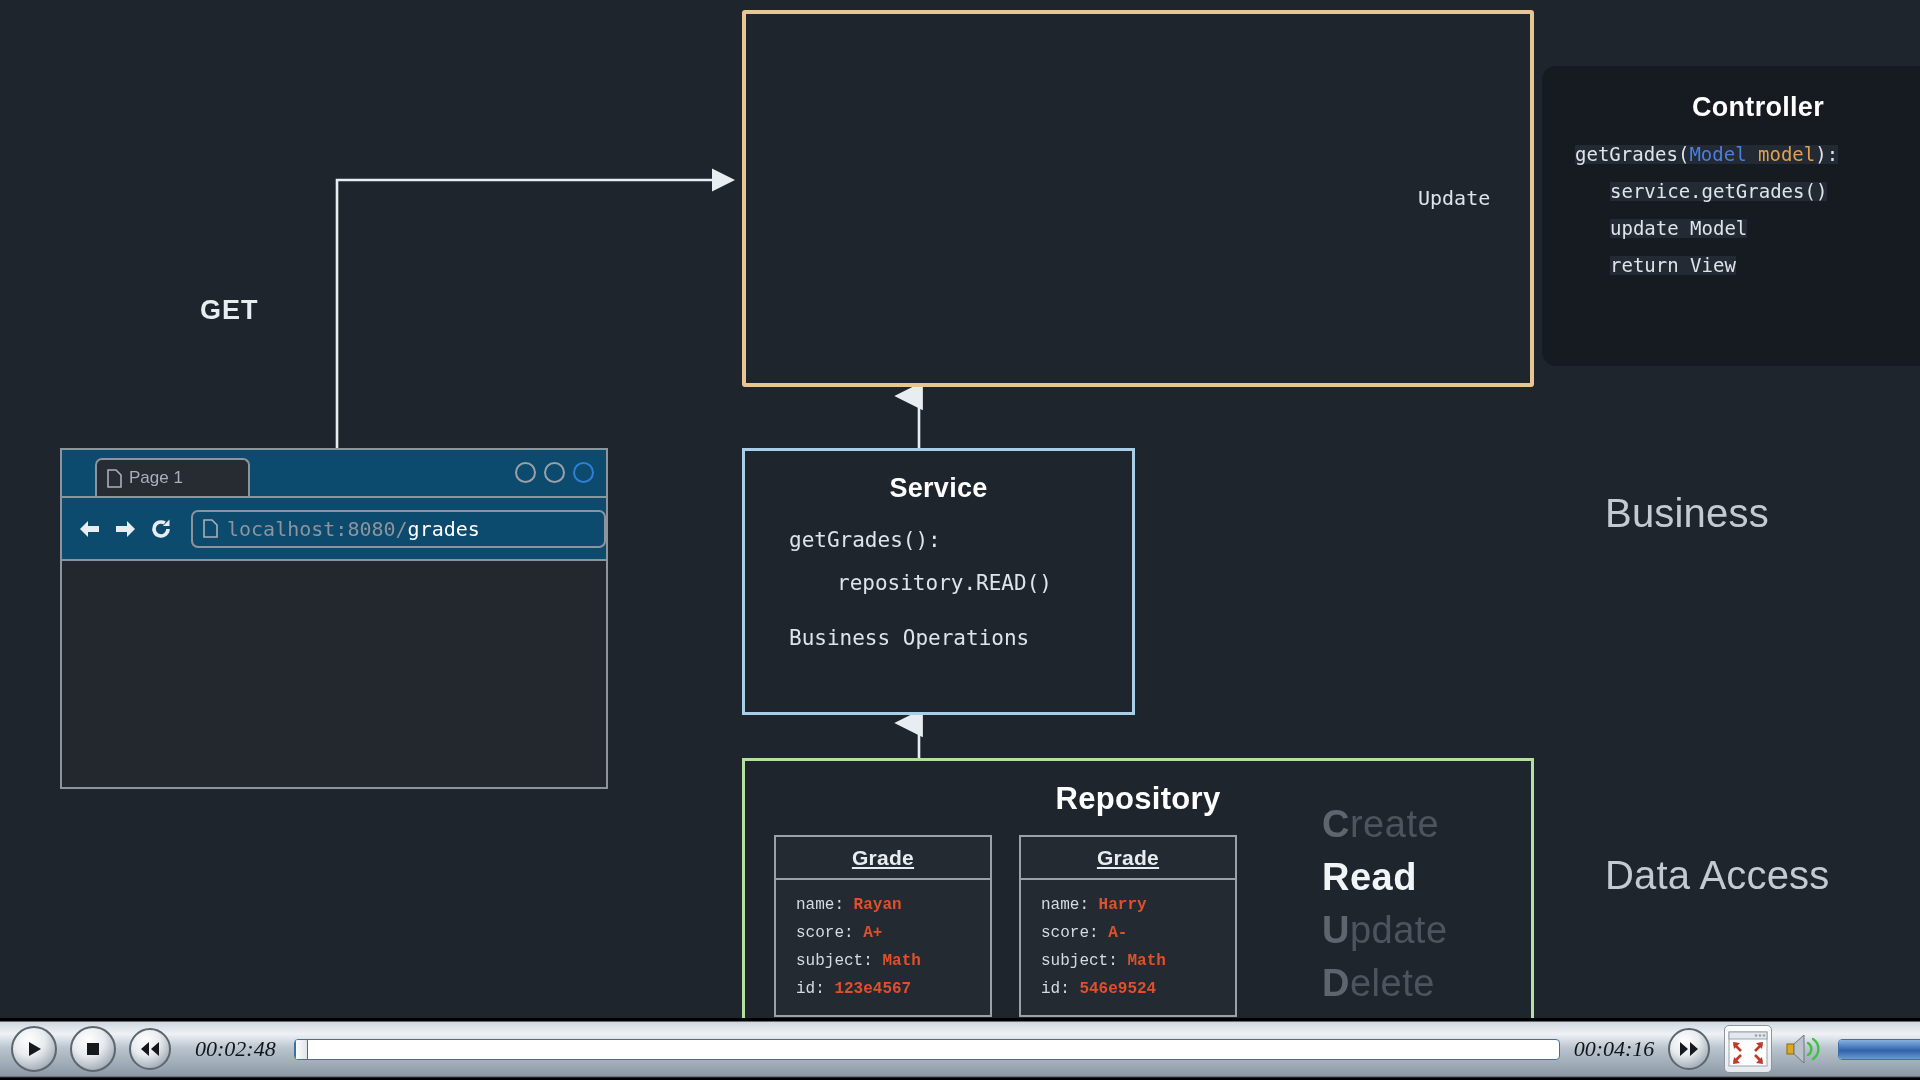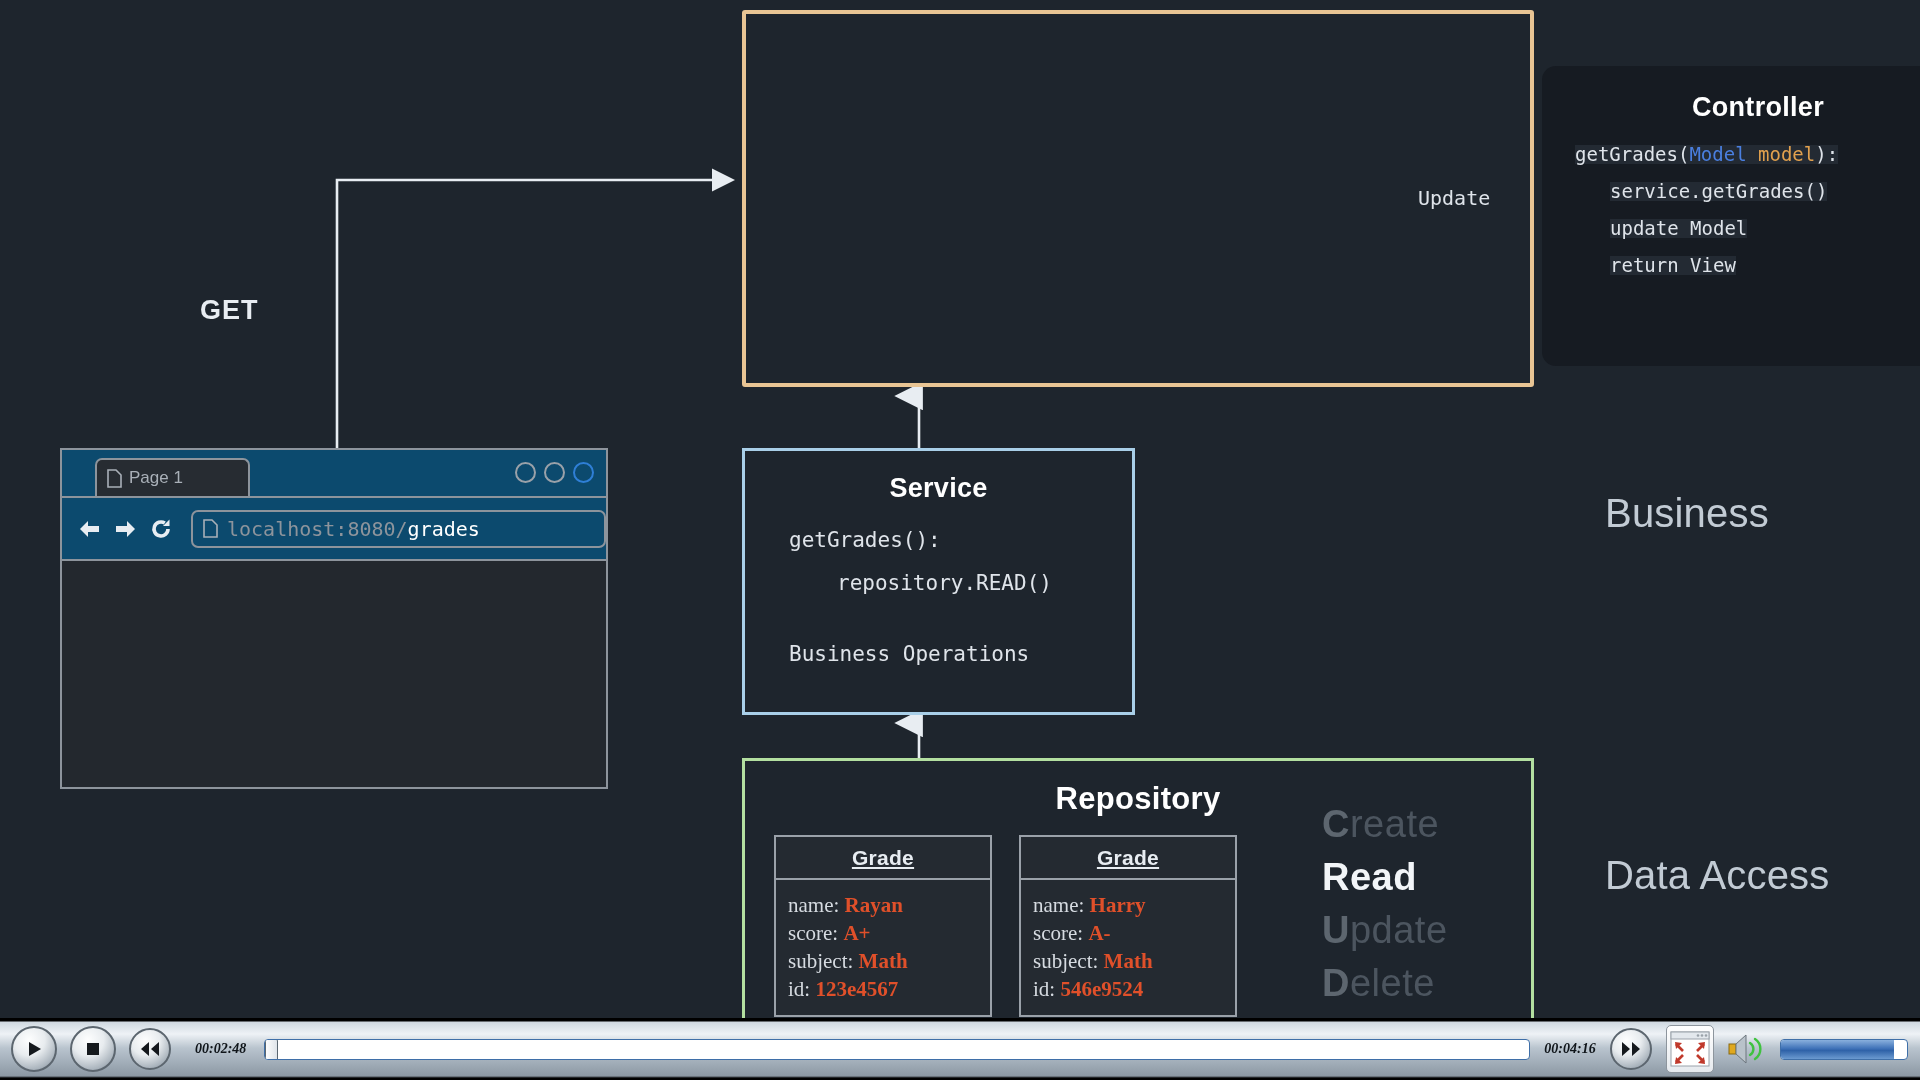--- a/index.html
+++ b/index.html
@@ -111,42 +111,42 @@
 
   
   #service-box {
     position: absolute; left: 742px; top: 448px; width: 393px; height: 267px;
     border: 3px solid #a9cfe8; background: #1e252d;
   }
   #service-box .card-title { margin-top: 22px; font-size: 27px; }
   #service-code { margin-top: 26px; padding-left: 44px; }
   #service-code .code-line { background: transparent; font-size: 21px; margin-bottom: 22px; }
   #service-code .code-line.indent { margin-left: 48px; }
-  #service-code .code-line.gap { margin-top: 28px; }
+  #service-code .code-line.gap { margin-top: 12px; }
 
   
   #repository-box {
     position: absolute; left: 742px; top: 758px; width: 792px; height: 300px;
     border: 3px solid #b3dfa0; background: #1e252d; overflow: hidden;
   }
   #repository-box .card-title { margin-top: 20px; font-size: 31px; }
   .grade-cards { position: absolute; left: 29px; top: 74px; display: flex; gap: 27px; }
   .grade-card { width: 218px; border: 2px solid #9aa1a9; background: #242a31; }
   .grade-card-head {
     height: 43px; border-bottom: 2px solid #9aa1a9;
     display: flex; align-items: center; justify-content: center; text-align: center;
   }
   .grade-card-head span {
     color: #e8edf2; font-size: 21px; font-weight: 700;
     text-decoration: underline; letter-spacing: 0.3px;
   }
   .grade-card-body { padding: 11px 0 12px 12px; }
   .grade-row {
-    font-family: Liberation Serif, serif;
-    font-size: 21px; color: #d6dbe1; line-height: 28px; white-space: pre;
+    font-family: Liberation Mono, monospace;
+    font-size: 16px; color: #d6dbe1; line-height: 28px; white-space: pre; margin-left: 8px;
   }
   .grade-row .val { color: #e0502a; font-weight: 700; }
 
   #crud-list { position: absolute; left: 1322px; top: 798px; }
   .crud-item { font-size: 38px; line-height: 53px; letter-spacing: 0.5px; }
   .crud-item.dim { color: #4c555f; }
   .crud-item.active { color: #f2f5f8; font-weight: 700; }
   .crud-item .cap { font-weight: 700; }
   .crud-item.dim .cap { color: #5d666f; }
 
@@ -162,21 +162,21 @@
   .round-btn {
     width: 46px; height: 46px; border-radius: 50%;
     background: radial-gradient(circle at 38% 28%, #fdfefe 0%, #e8ecef 40%, #aab4bd 75%, #6f7a84 100%);
     border: 2px solid #5c666f;
     display: flex; align-items: center; justify-content: center;
     flex: 0 0 auto;
   }
   .round-btn.small { width: 42px; height: 42px; }
   .time-text {
     font-family: "Liberation Serif", serif;
-    font-style: italic; font-weight: 700; font-size: 14px; color: #10151a;
+    font-style: italic; font-weight: 400; font-size: 22px; color: #10151a;
     flex: 0 0 auto; white-space: nowrap;
   }
   .track {
     height: 21px; border: 1px solid #3f6fa8; border-radius: 4px;
     background: #ffffff; position: relative; overflow: hidden; flex: 0 0 auto;
   }
   .track-fill {
     position: absolute; left: 0; top: 0; bottom: 0;
     background: linear-gradient(to bottom, #89b0dd 0%, #3f72b8 45%, #2f62a8 55%, #6b9ad0 100%);
   }

